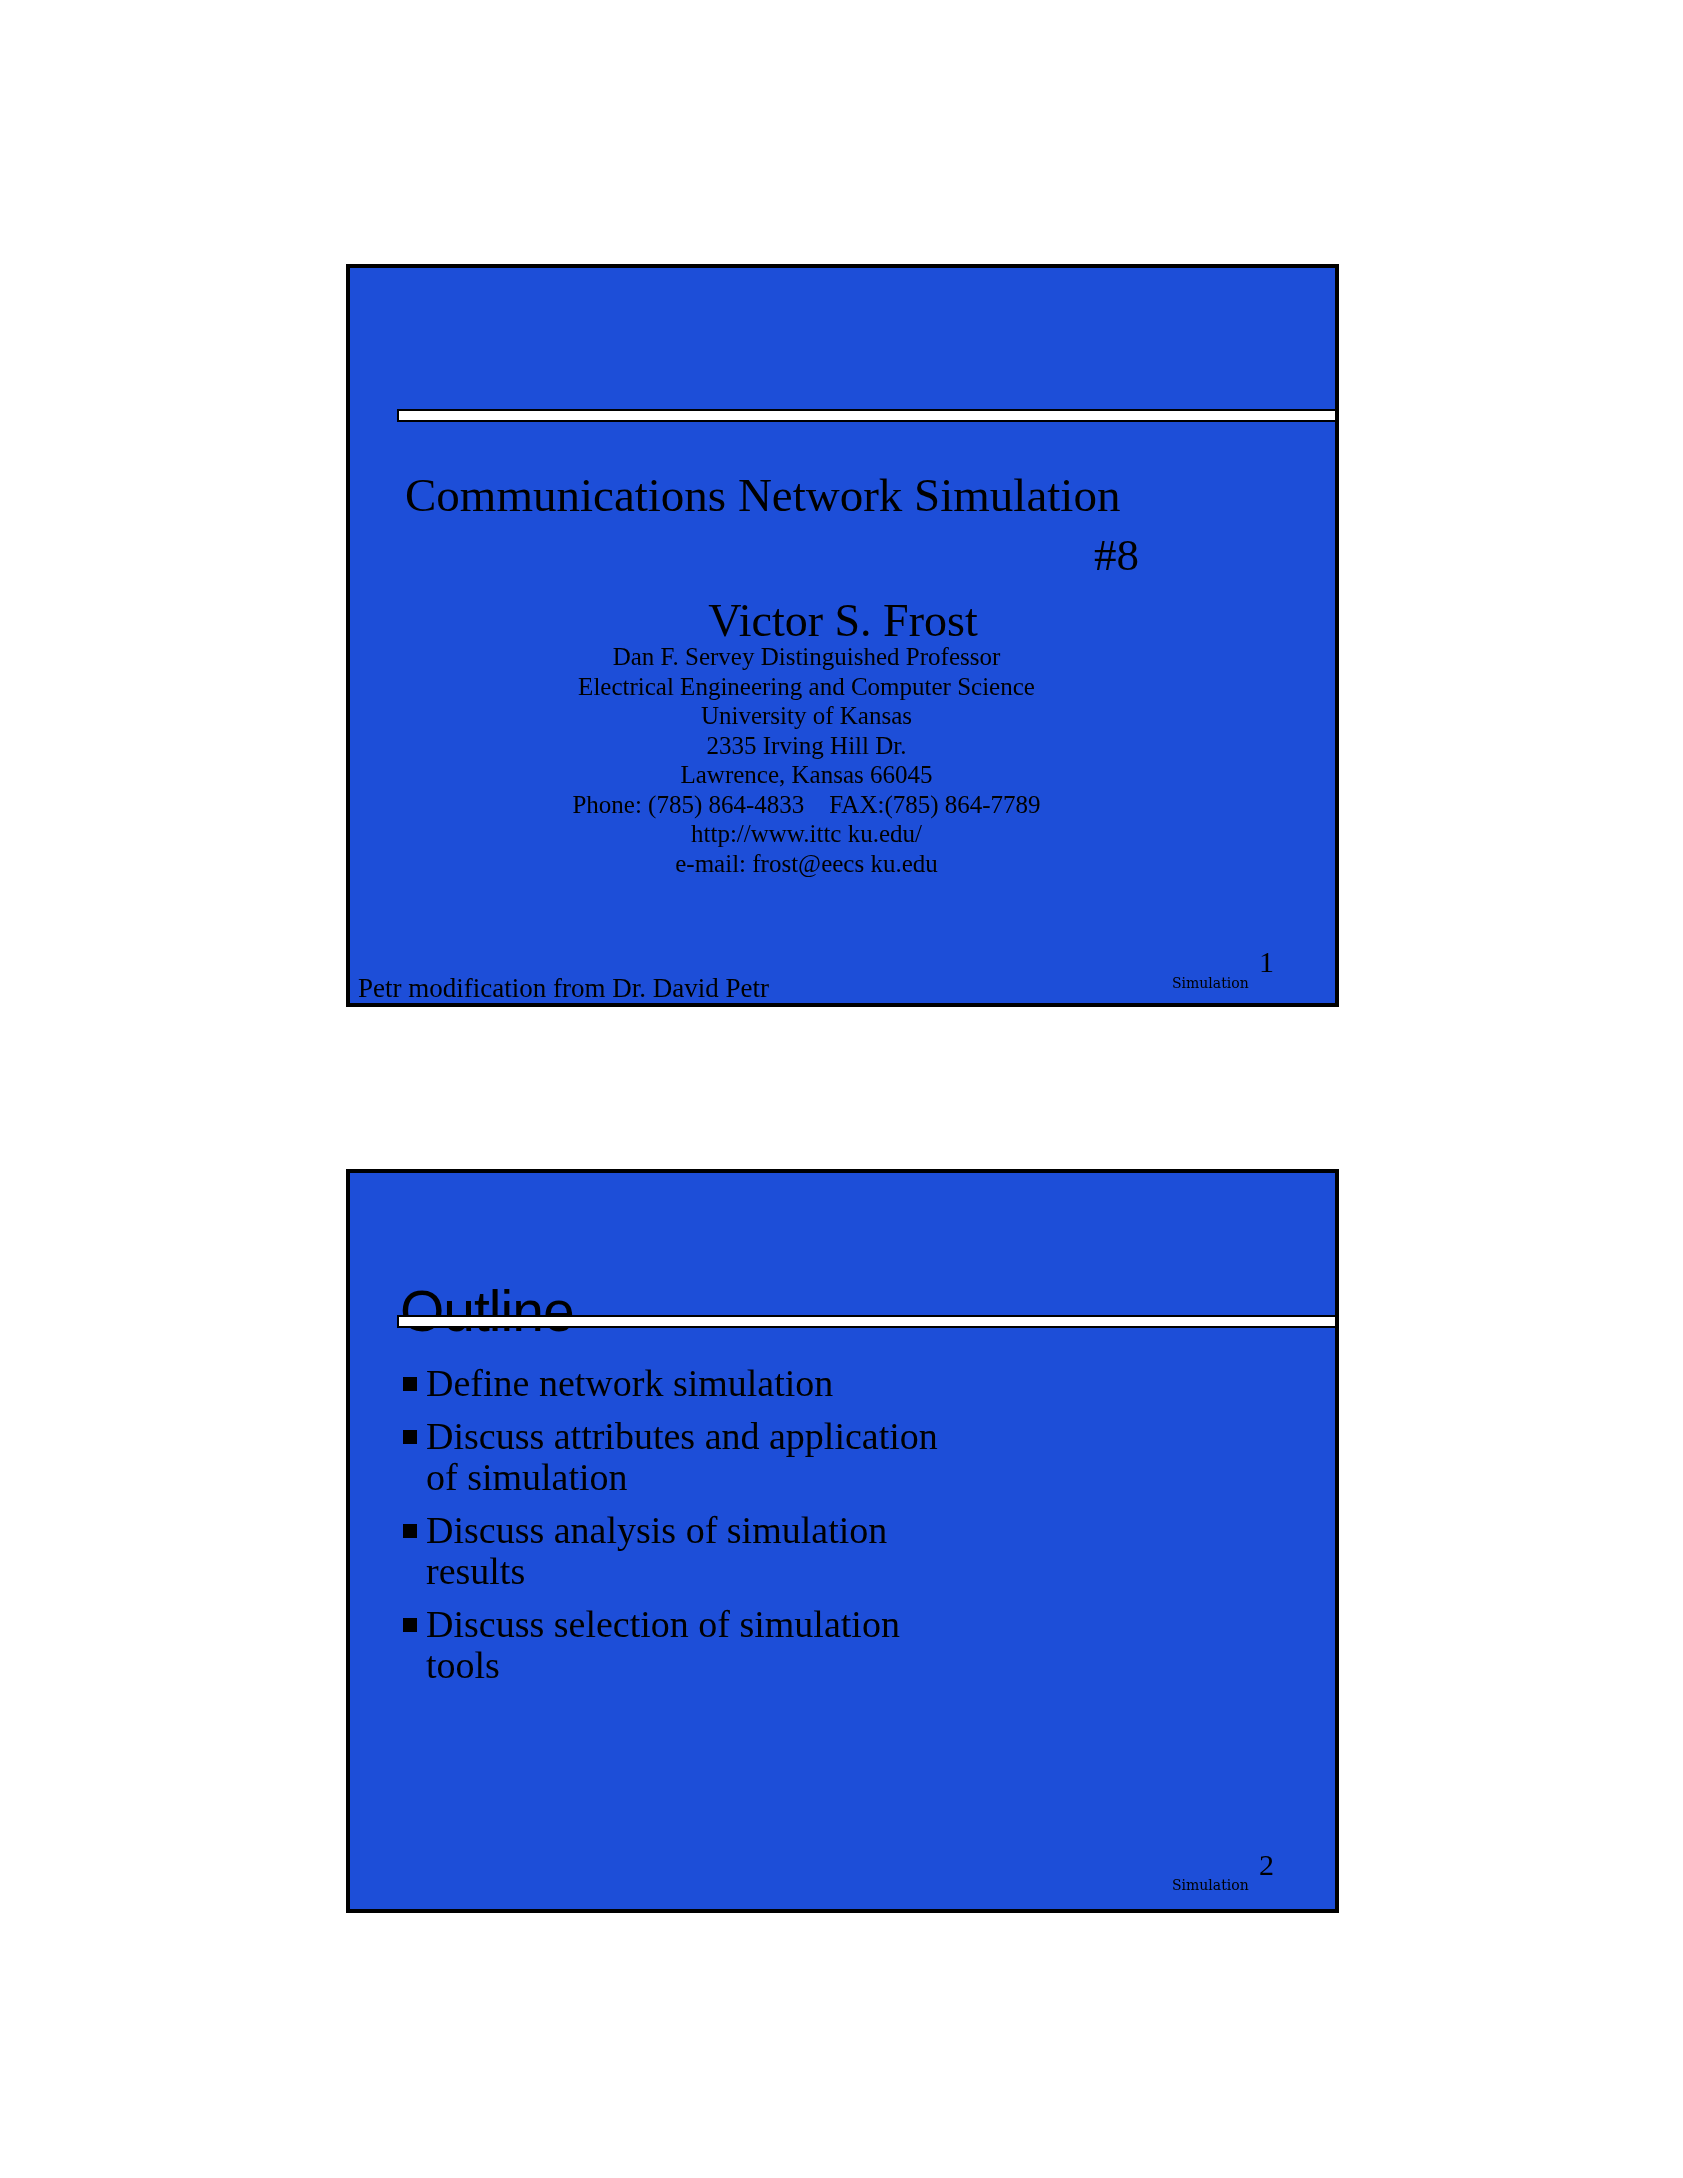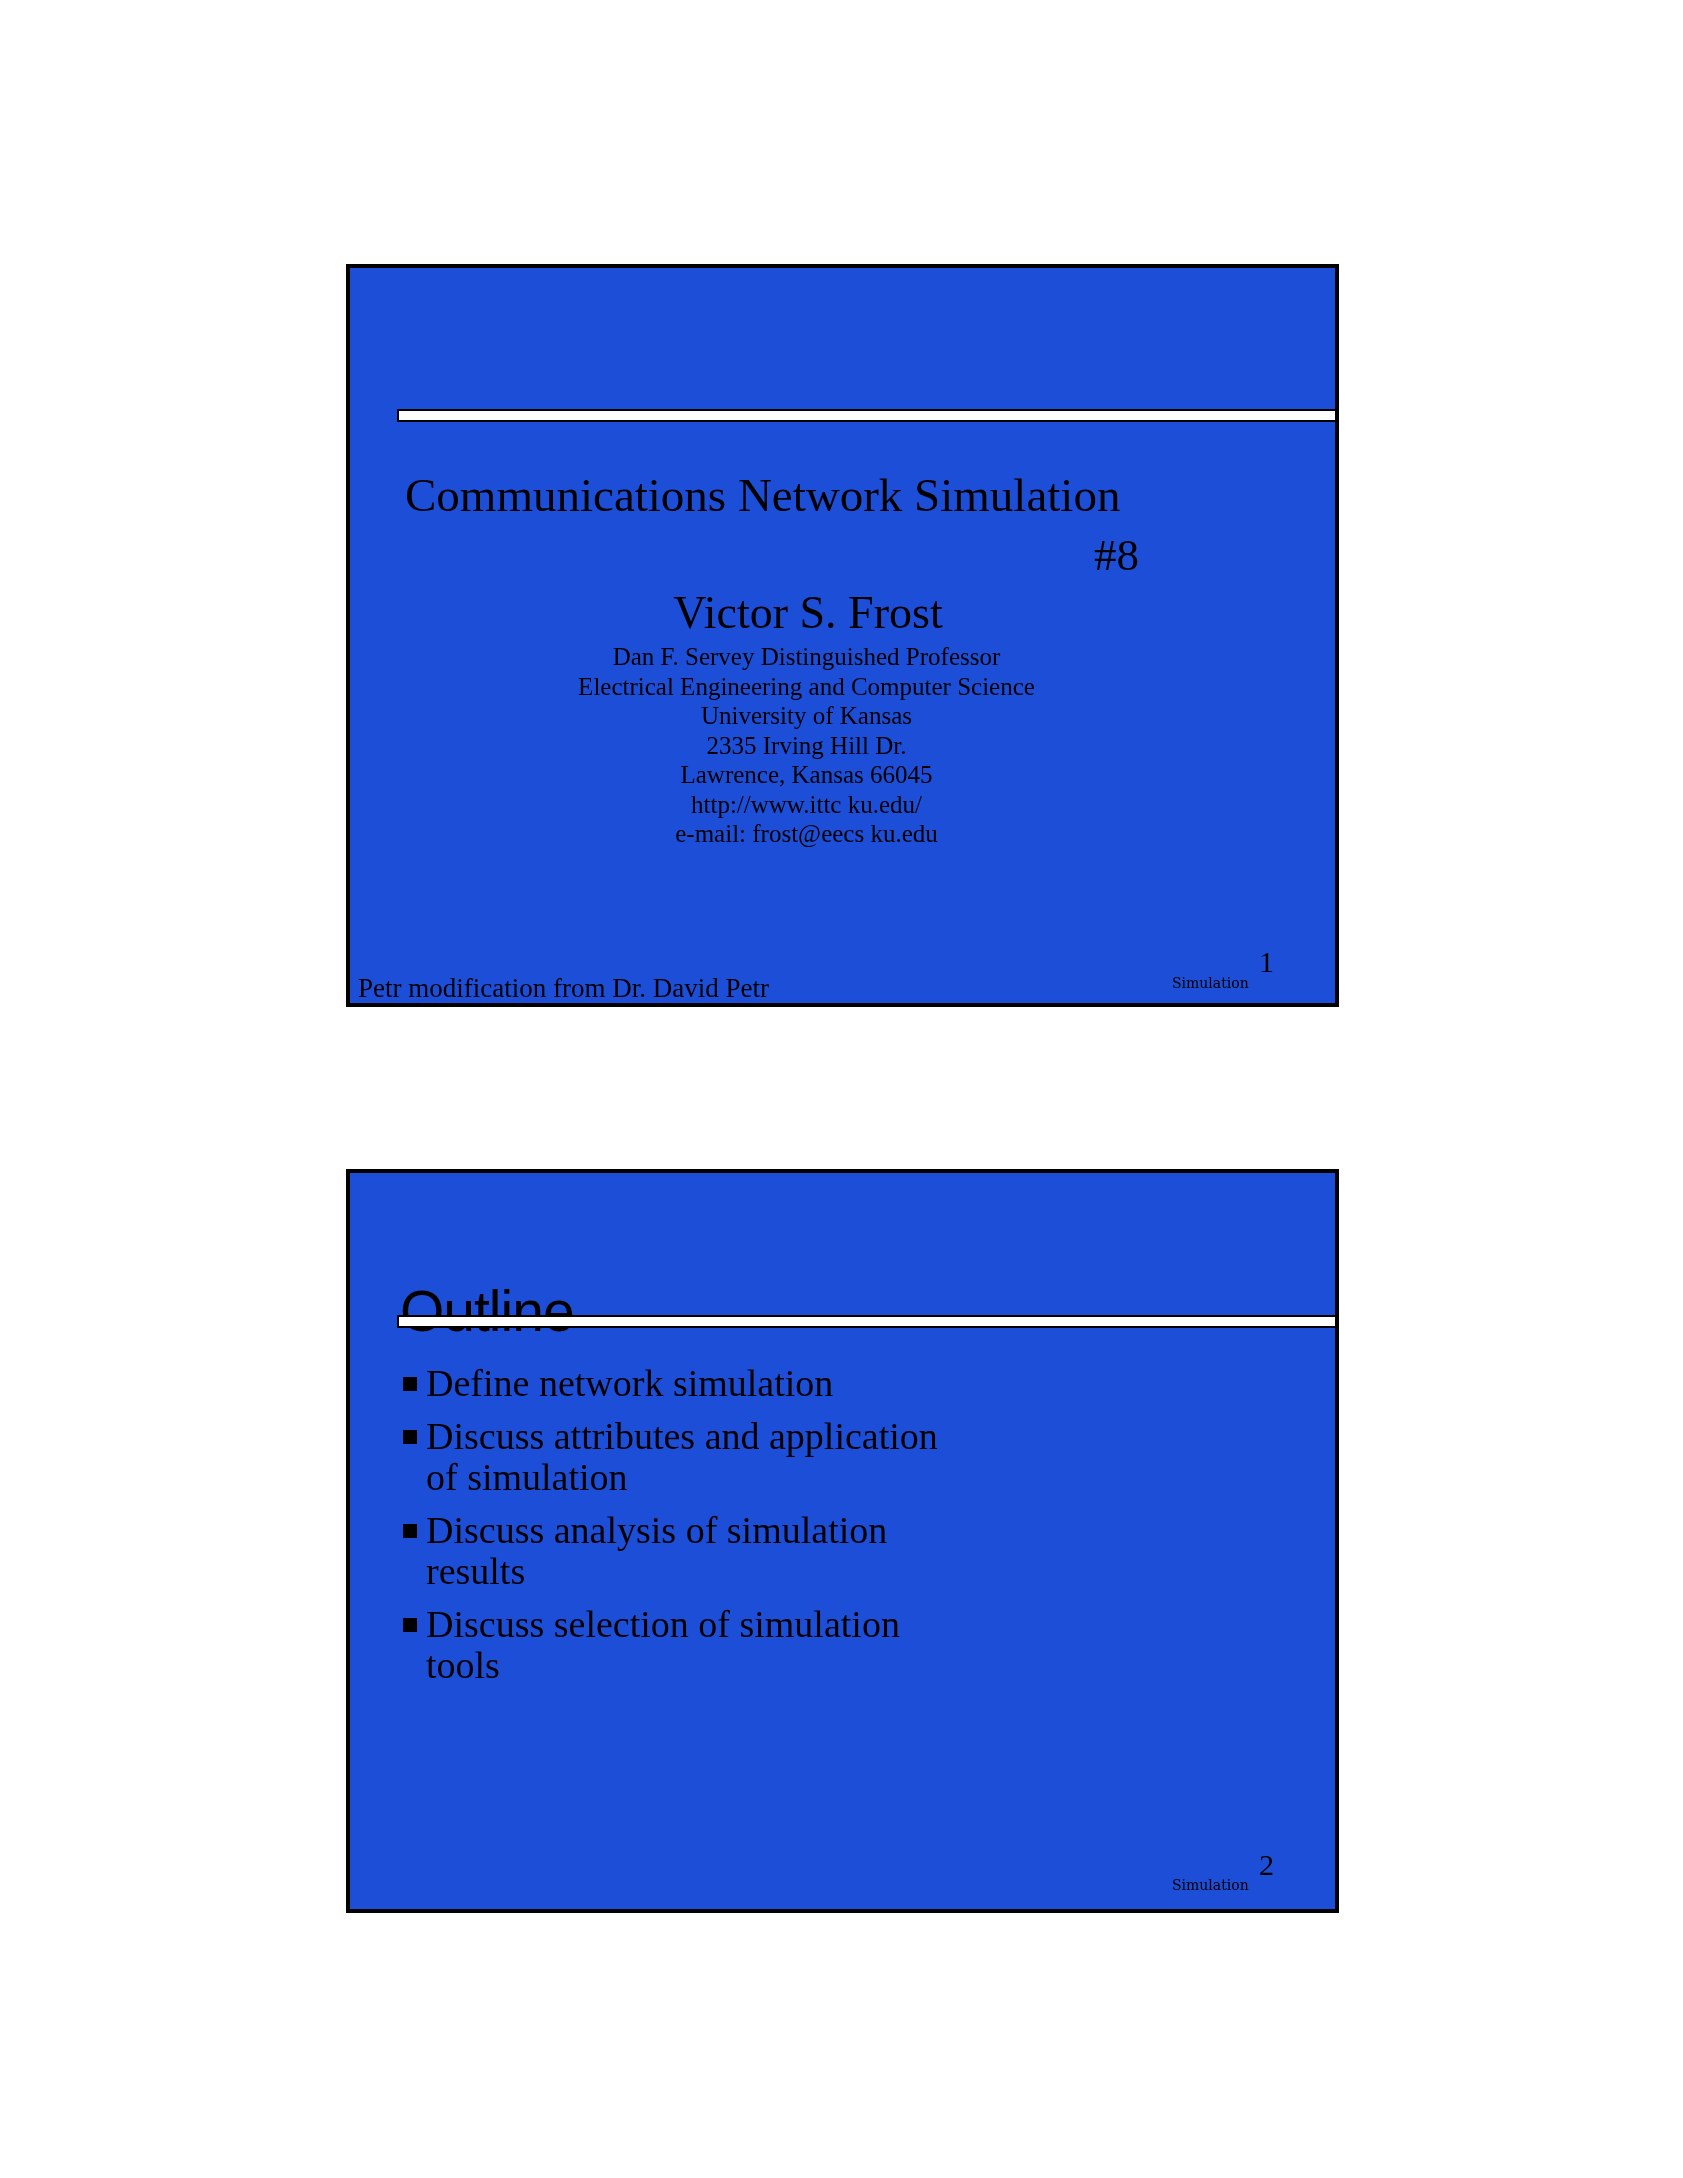--- a/index.html
+++ b/index.html
@@ -6,21 +6,21 @@
   body { width:1683px; height:2178px; position:relative; overflow:hidden; font-family:"Liberation Serif", serif; color:#000; }
   .slide { position:absolute; left:346px; width:985px; border:4px solid #000; background:#1d4ed8; box-sizing:content-box; }
   #slide1 { top:264px; height:735px; }
   #slide2 { top:1169px; height:736px; }
   .title-bar { position:absolute; left:47px; right:0; height:9px; border:2px solid #000; border-right:none; background:#fff; }
   #slide1 .title-bar { top:141px; }
   #slide2 .title-bar { top:142px; }
   .abs { position:absolute; white-space:nowrap; line-height:1; }
   .main-title { left:55px; top:204px; font-size:47px; }
   .lecture-no { left:744px; top:265px; font-size:45px; }
-  .author { left:0; width:916px; text-align:center; top:322px; font-size:46px; }
+  .author { left:0; width:916px; text-align:center; top:330px; font-size:46px;padding-left:35px; }
   .info { left:0; width:913px; top:374px; text-align:center; font-size:25px; line-height:29.5px; white-space:normal; }
   .info div { white-space:nowrap; }
   .credit { left:8px; top:707px; font-size:27px; }
   .footer-label { left:822px; font-family:"DejaVu Serif", serif; font-size:14px; }
   .page-num { left:909px; font-size:30px; }
   #slide1 .footer-label { top:708px; }
   #slide1 .page-num { top:679px; }
   #slide2 .footer-label { top:705px; }
   #slide2 .page-num { top:677px; }
   .outline-title { left:50px; top:74px; font-family:"Liberation Sans", sans-serif; font-size:57px; letter-spacing:-1px;margin-top:36px; }
@@ -35,20 +35,21 @@
   <div class="title-bar"></div>
   <div class="abs main-title">Communications Network Simulation</div>
   <div class="abs lecture-no">#8</div>
   <div class="abs author">Victor S. Frost</div>
   <div class="abs info">
     <div>Dan F. Servey Distinguished Professor</div>
     <div>Electrical Engineering and Computer Science</div>
     <div>University of Kansas</div>
     <div>2335 Irving Hill Dr.</div>
     <div>Lawrence, Kansas 66045</div>
+    <div style="white-space:pre">Phone: (785) 864-4833    FAX:(785) 864-7789</div>
     <div>http://www.ittc ku.edu/</div>
     <div>e-mail: frost@eecs ku.edu</div>
   </div>
   <div class="abs credit">Petr modification from Dr. David Petr</div>
   <div class="abs footer-label">Simulation</div>
   <div class="abs page-num">1</div>
 </div>
 
 <div class="slide" id="slide2">
   <div class="abs outline-title">Outline</div>

